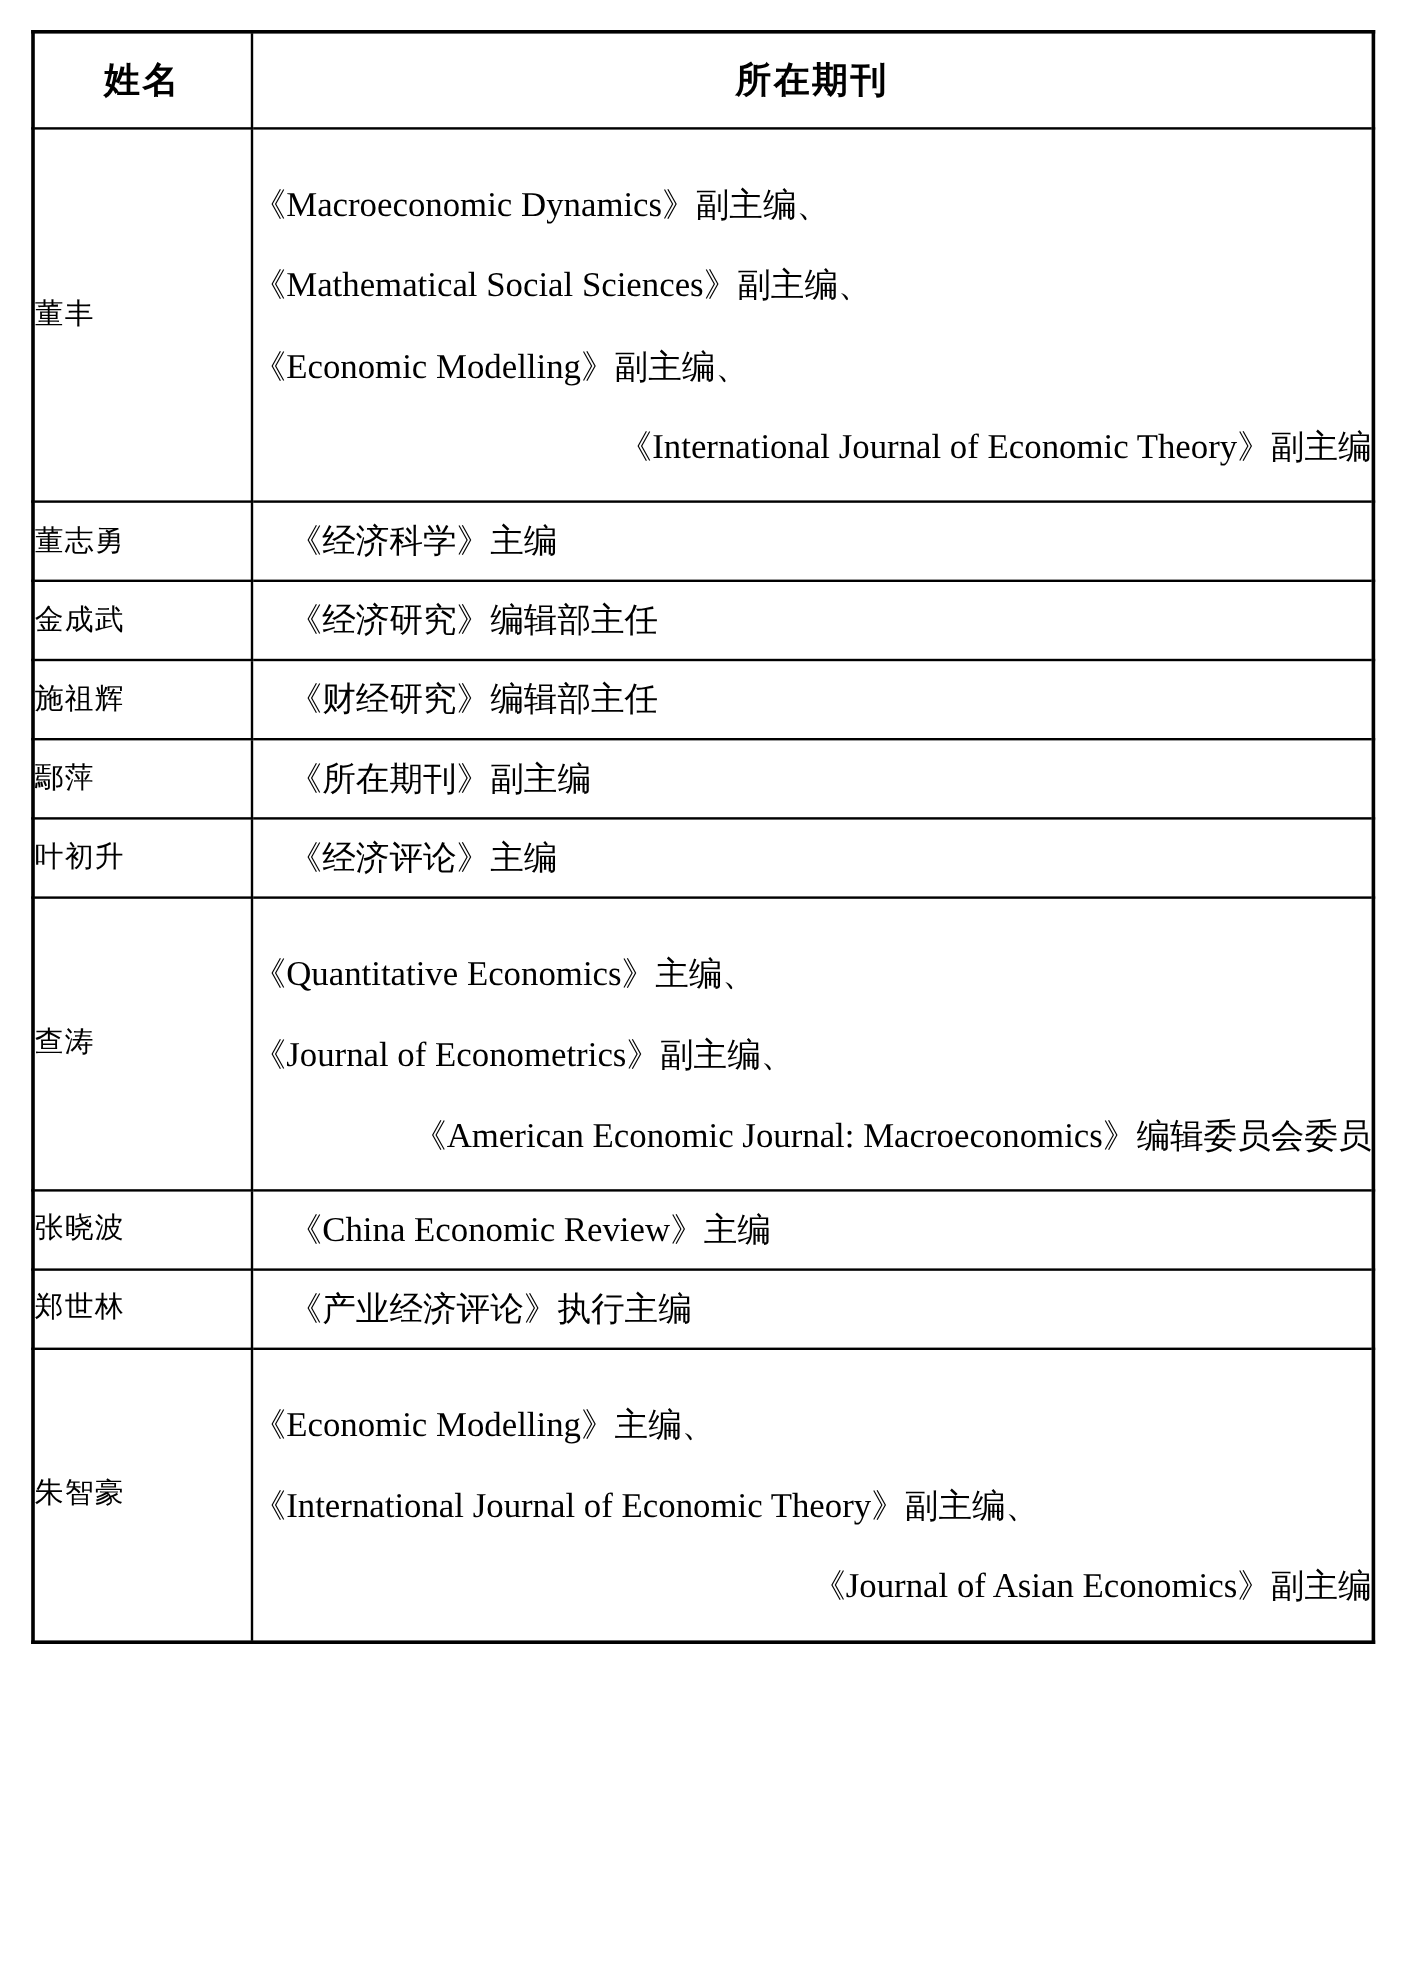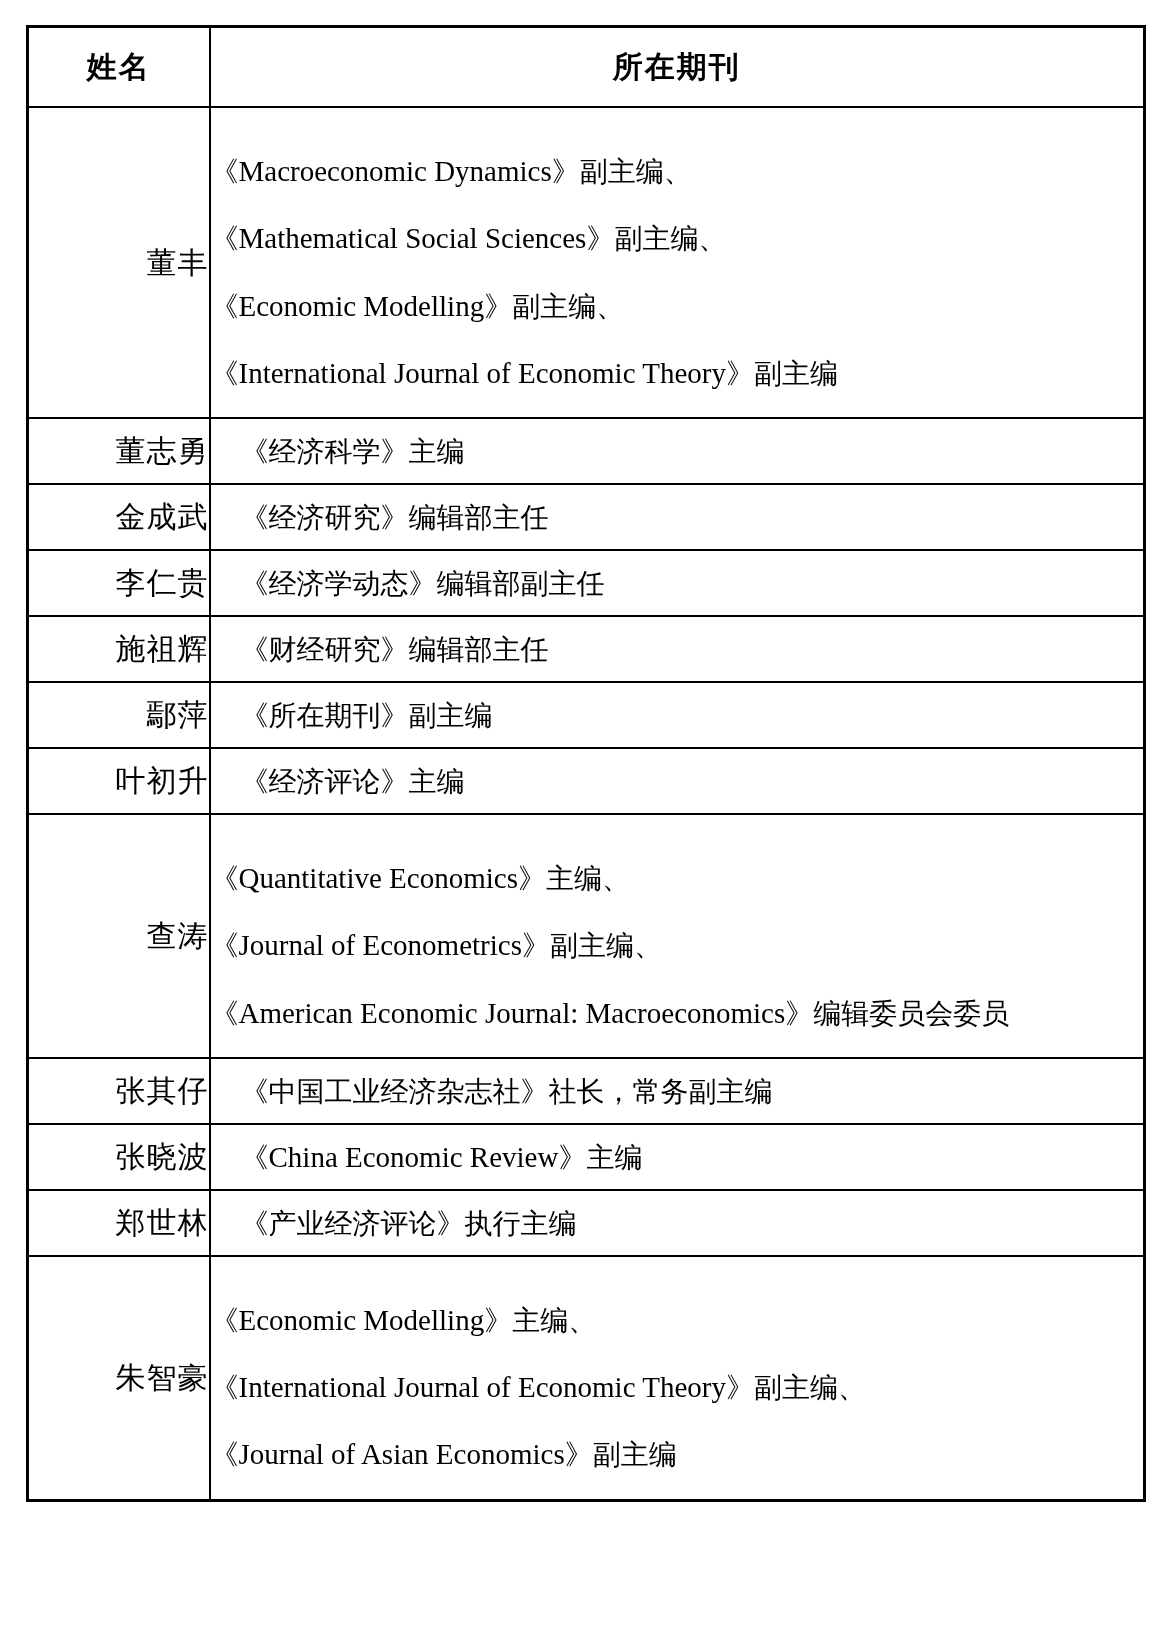--- a/index.html
+++ b/index.html
@@ -38,22 +38,22 @@
   }
   thead th {
     height: 78px;
     font-weight: bold;
     font-size: 30px;
     font-family: "DejaVu Sans", "Liberation Sans", sans-serif;
     letter-spacing: 2px;
     text-align: center;
   }
   td.name-cell {
-    text-align: right;
-    font-size: 30px;
+    text-align: left;
+    font-size: 24px;
     font-family: Liberation Serif, serif;
     font-weight: 400;
     letter-spacing: 1px;
     line-height: 1.2;
   }
   td.journal-cell {
     text-align: left;
     font-size: 29px;
     font-family: "Liberation Serif", "DejaVu Serif", serif;
     padding-left: 26px;
@@ -71,20 +71,21 @@
     padding-top: 26px;
     padding-bottom: 26px;
   }
   tr.multi-row td.journal-cell .entry {
     margin-bottom: 31px;
     white-space: normal;
     margin-top: 19px;
   }
   tr.multi-row td.journal-cell .entry:last-child {
     margin-bottom: 0;
+    text-align: right;
   }
   .cjk {
     font-family: "DejaVu Sans", "Liberation Sans", sans-serif;
     font-size: 28px;
   }
 </style>
 </head>
 <body>
 
 <div class="page">
@@ -115,26 +116,20 @@
             <span class="entry"><span class="cjk">《经济科学》主编</span></span>
           </td>
         </tr>
         <tr class="single-row">
           <td class="name-cell">金成武</td>
           <td class="journal-cell">
             <span class="entry"><span class="cjk">《经济研究》编辑部主任</span></span>
           </td>
         </tr>
         <tr class="single-row">
-          <td class="name-cell">李仁贵</td>
-          <td class="journal-cell">
-            <span class="entry"><span class="cjk">《经济学动态》编辑部副主任</span></span>
-          </td>
-        </tr>
-        <tr class="single-row">
           <td class="name-cell">施祖辉</td>
           <td class="journal-cell">
             <span class="entry"><span class="cjk">《财经研究》编辑部主任</span></span>
           </td>
         </tr>
         <tr class="single-row">
           <td class="name-cell">鄢萍</td>
           <td class="journal-cell">
             <span class="entry"><span class="cjk">《所在期刊》副主编</span></span>
           </td>
@@ -144,26 +139,20 @@
           <td class="journal-cell">
             <span class="entry"><span class="cjk">《经济评论》主编</span></span>
           </td>
         </tr>
         <tr class="multi-row">
           <td class="name-cell">查涛</td>
           <td class="journal-cell">
             <span class="entry"><span class="cjk">《</span>Quantitative Economics<span class="cjk">》主编、</span></span>
             <span class="entry"><span class="cjk">《</span>Journal of Econometrics<span class="cjk">》副主编、</span></span>
             <span class="entry"><span class="cjk">《</span>American Economic Journal: Macroeconomics<span class="cjk">》编辑委员会委员</span></span>
-          </td>
-        </tr>
-        <tr class="single-row">
-          <td class="name-cell">张其仔</td>
-          <td class="journal-cell">
-            <span class="entry"><span class="cjk">《中国工业经济杂志社》社长，常务副主编</span></span>
           </td>
         </tr>
         <tr class="single-row">
           <td class="name-cell">张晓波</td>
           <td class="journal-cell">
             <span class="entry"><span class="cjk">《</span>China Economic Review<span class="cjk">》主编</span></span>
           </td>
         </tr>
         <tr class="single-row">
           <td class="name-cell">郑世林</td>

